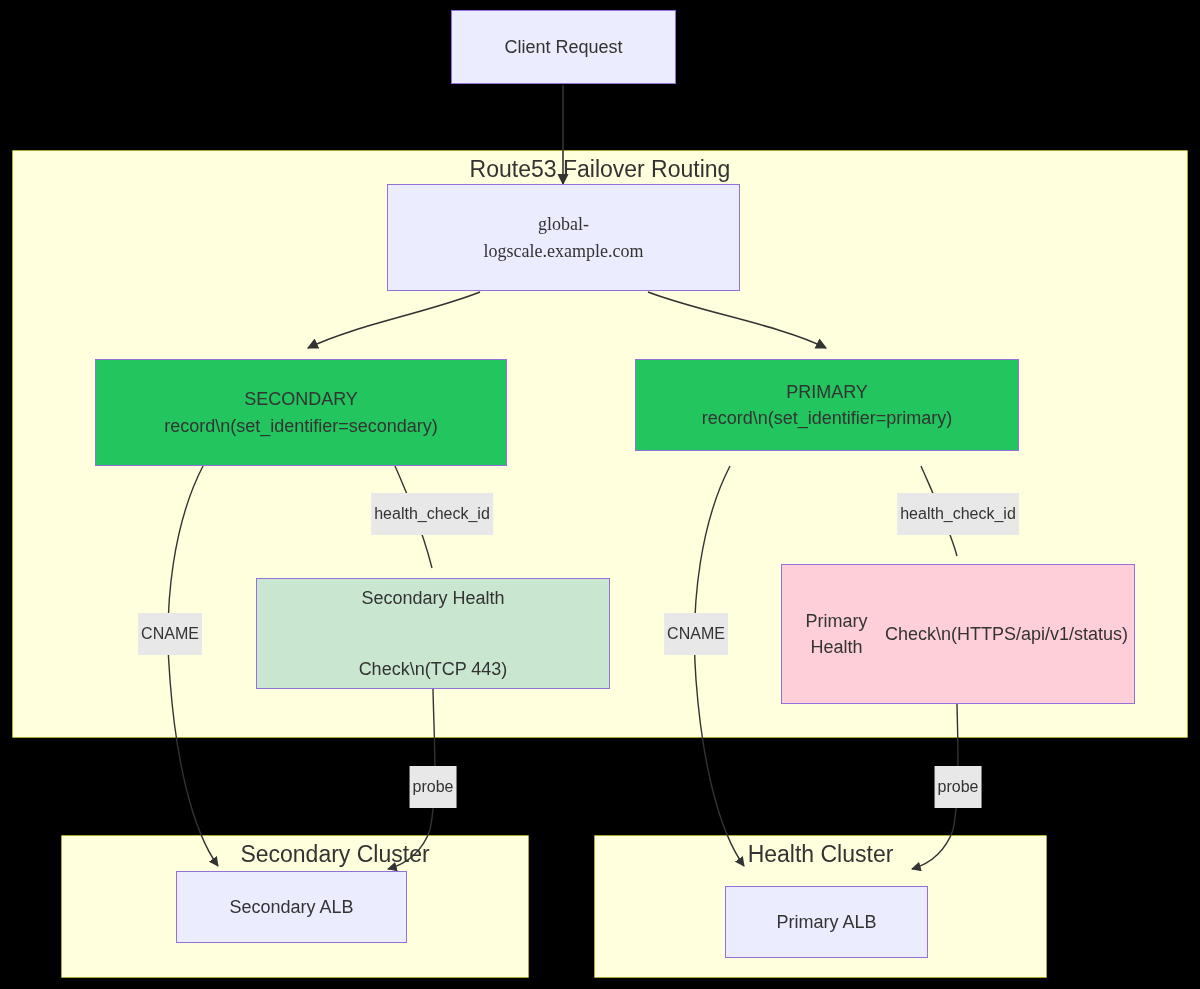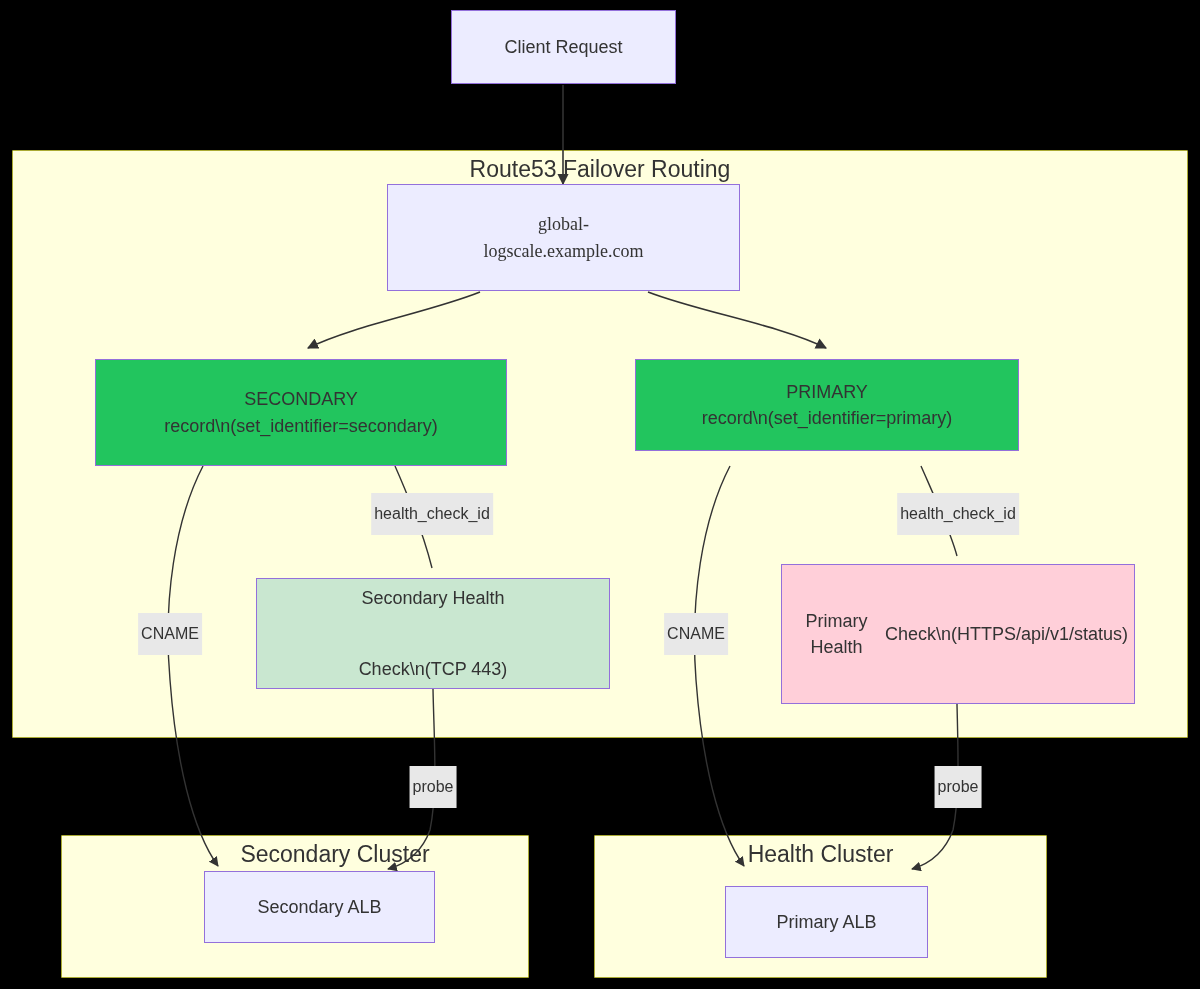--- a/index.html
+++ b/index.html
@@ -138,21 +138,21 @@
     <span class="node-text">Secondary Health</span>
     <span class="node-text">Check\n(TCP 443)</span>
   </div>
 
   <div class="node fill-pink" style="left:781px; top:564px; width:354px; height:140px; flex-direction:row; line-height:1.45;">
     <span class="node-text">Primary Health</span>
     <span class="node-text">Check\n(HTTPS</span>
     <span class="node-text">/api/v1/status)</span>
   </div>
 
-  <div class="node fill-lavender" style="left:204px; top:871px; width:231px; height:72px;">
+  <div class="node fill-lavender" style="left:176px; top:871px; width:231px; height:72px;">
     <span class="node-text">Secondary ALB</span>
   </div>
 
   <div class="node fill-lavender" style="left:725px; top:886px; width:203px; height:72px;">
     <span class="node-text">Primary ALB</span>
   </div>
 
   <div class="edge-label" style="left:432px; top:514px;">health_check_id</div>
 
   <div class="edge-label" style="left:958px; top:514px;">health_check_id</div>

